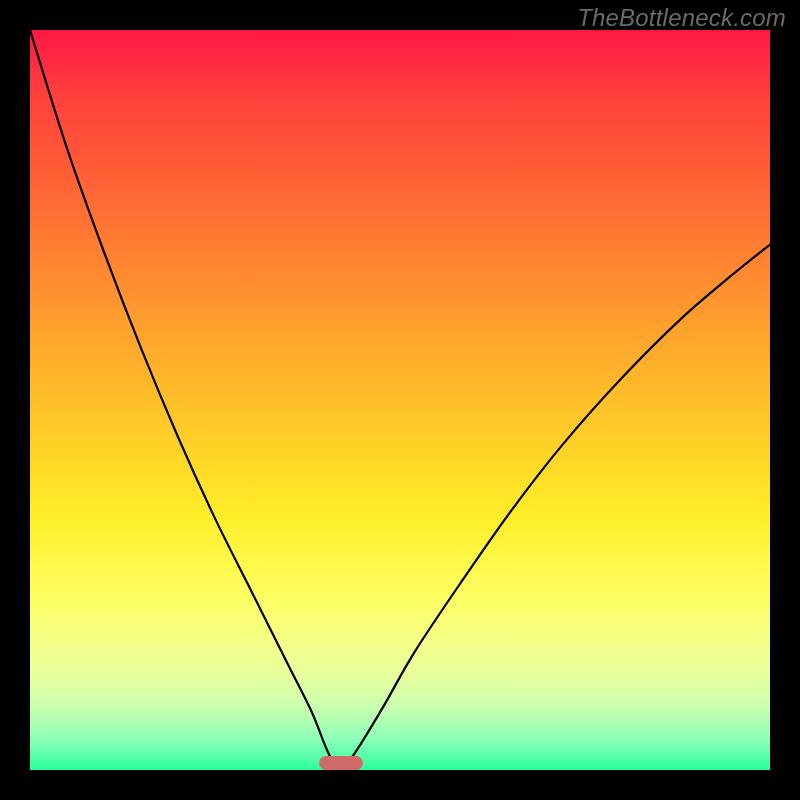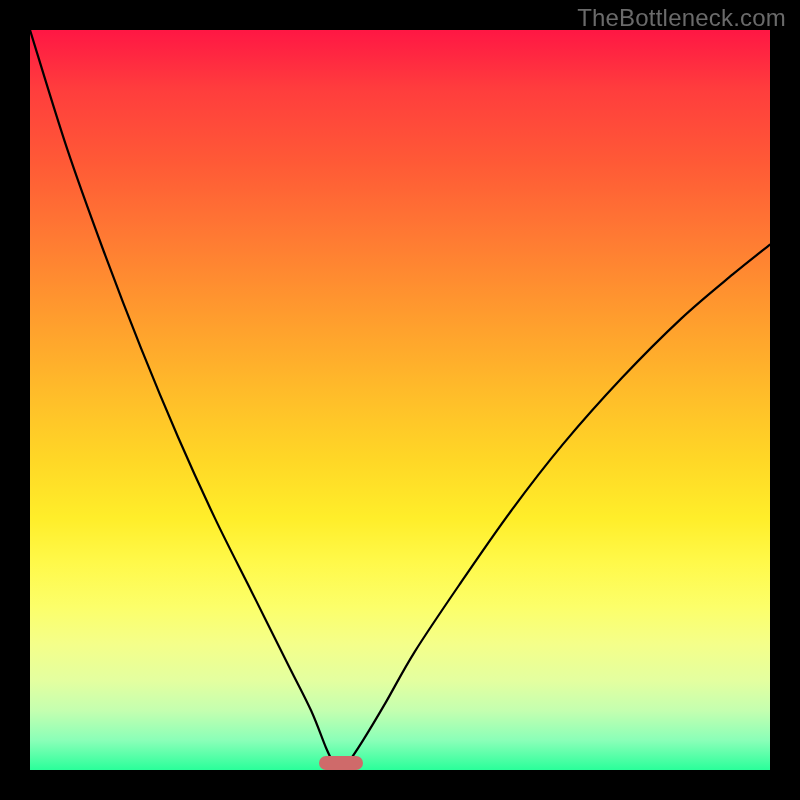--- a/index.html
+++ b/index.html
@@ -45,20 +45,21 @@
   .watermark {
     position: absolute;
     top: 4px;
     right: 14px;
     font-family: Arial, Helvetica, sans-serif;
     font-size: 24px;
     font-weight: 500;
     color: #6a6a6a;
     letter-spacing: 0.2px;
     user-select: none;
+    font-style: italic;
   }
   svg.curve {
     position: absolute;
     top: 0;
     left: 0;
     width: 740px;
     height: 740px;
   }
   .marker {
     position: absolute;

